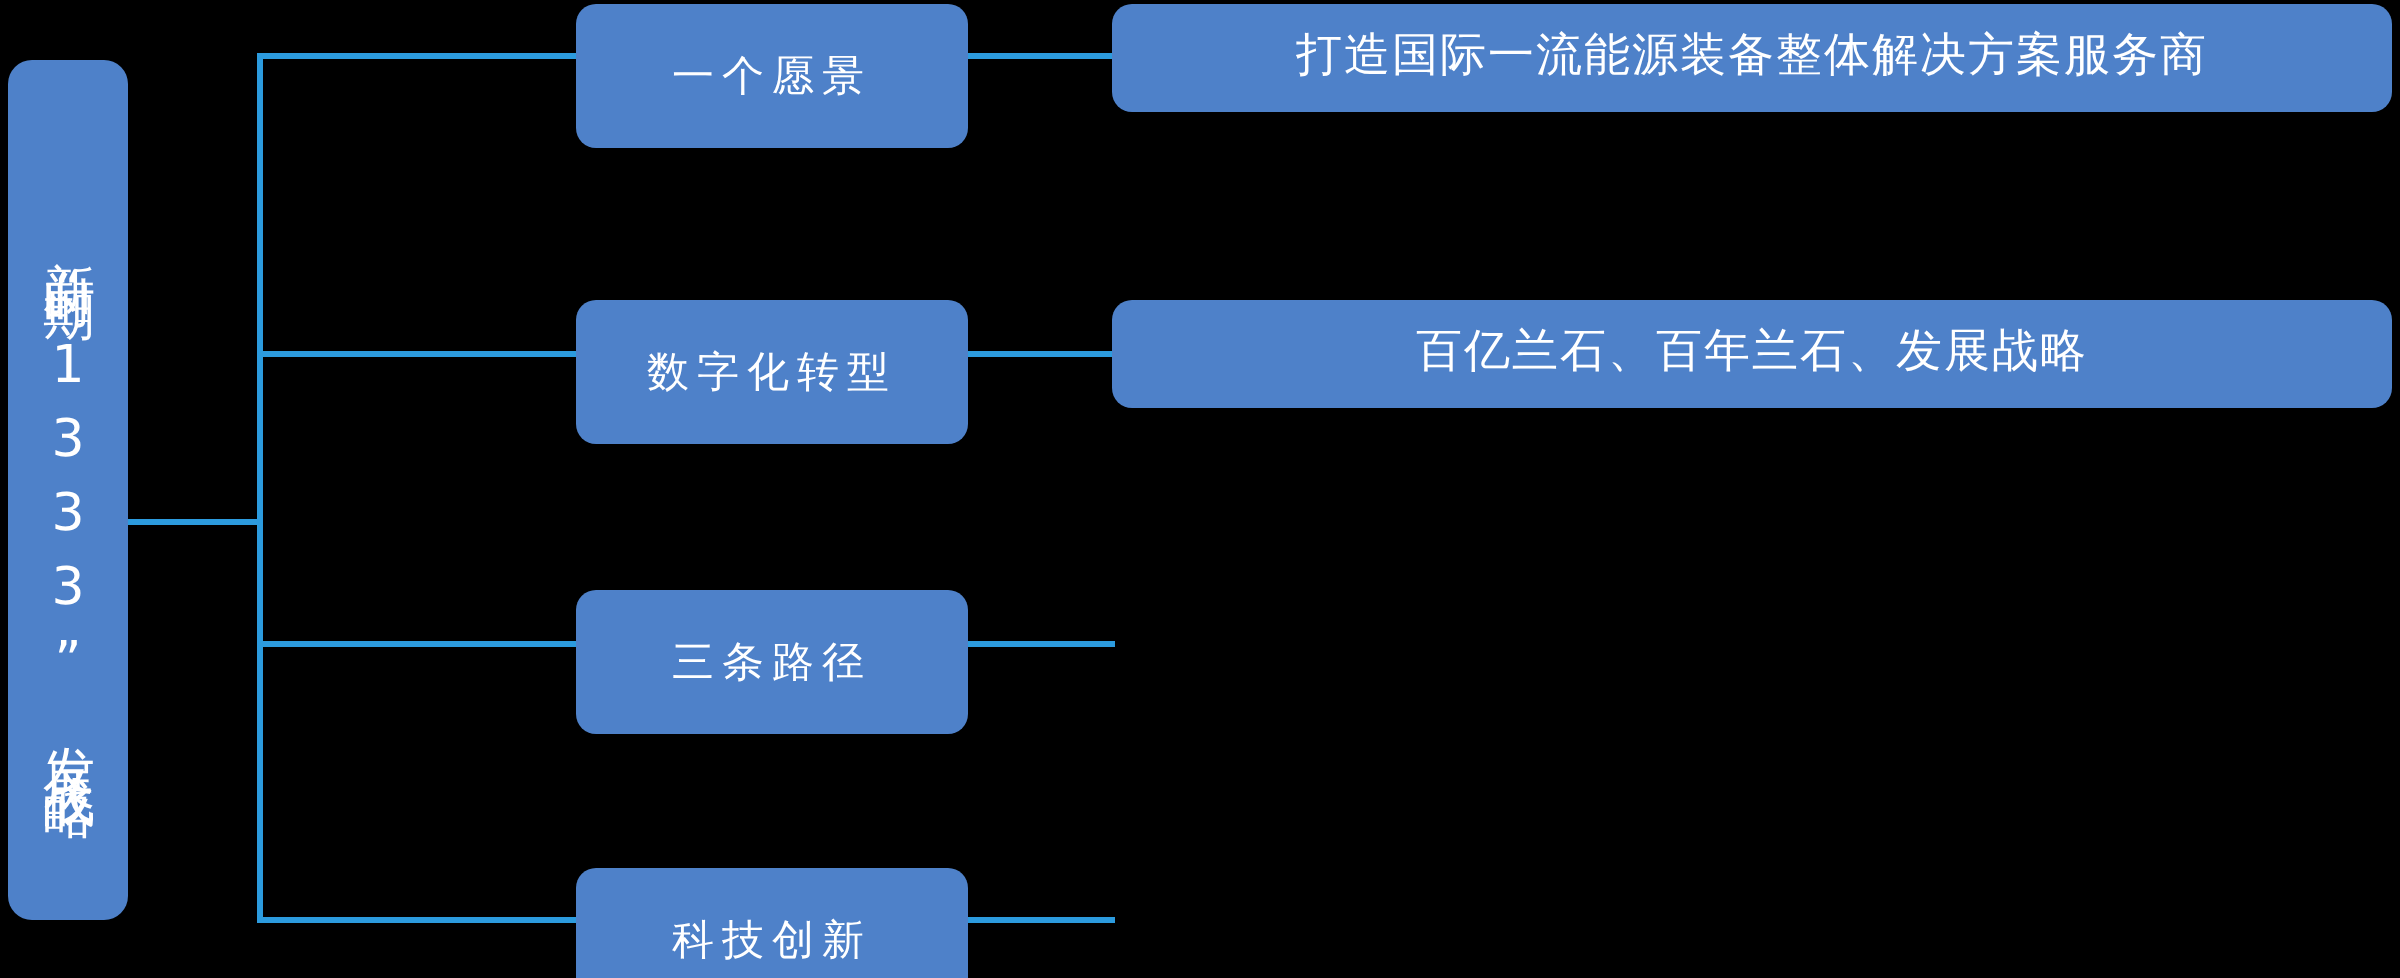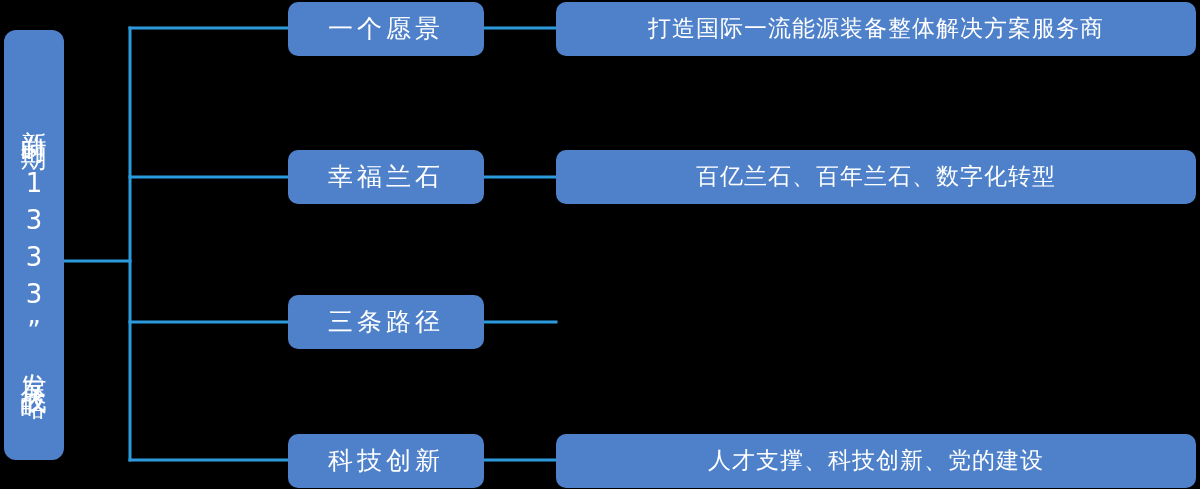--- a/index.html
+++ b/index.html
@@ -50,22 +50,22 @@
     text-orientation: upright;
     font-size: 26px;
     letter-spacing: 7px;
     line-height: 1;
     padding: 10px 0;
   }
   
   .node.mid {
     left: 288px;
     width: 196px;
-    height: 54px;
-    font-size: 25px;
+    height: 72px;
+    font-size: 21px;
     letter-spacing: 4px;
   }
   
   .node.right {
     left: 556px;
     width: 640px;
     height: 54px;
     font-size: 23px;
     letter-spacing: 1px;
   }
@@ -96,21 +96,20 @@
       <path d="M484,322 H556"></path>
       <path d="M484,460 H556"></path>
     </g>
   </svg>
 
   <div class="node root">新时期“1333”发展战略</div>
 
   <div class="node mid r1">一个愿景</div>
   <div class="node right r1">打造国际一流能源装备整体解决方案服务商</div>
 
-  <div class="node mid r2">幸福兰石</div>
-  <div class="node right r2">百亿兰石、百年兰石、数字化转型</div>
+  <div class="node mid r2">数字化转型</div>
+  <div class="node right r2">百亿兰石、百年兰石、发展战略</div>
 
   <div class="node mid r3">三条路径</div>
 
   <div class="node mid r4">科技创新</div>
-  <div class="node right r4">人才支撑、科技创新、党的建设</div>
 
 </div>
 
 </body></html>

